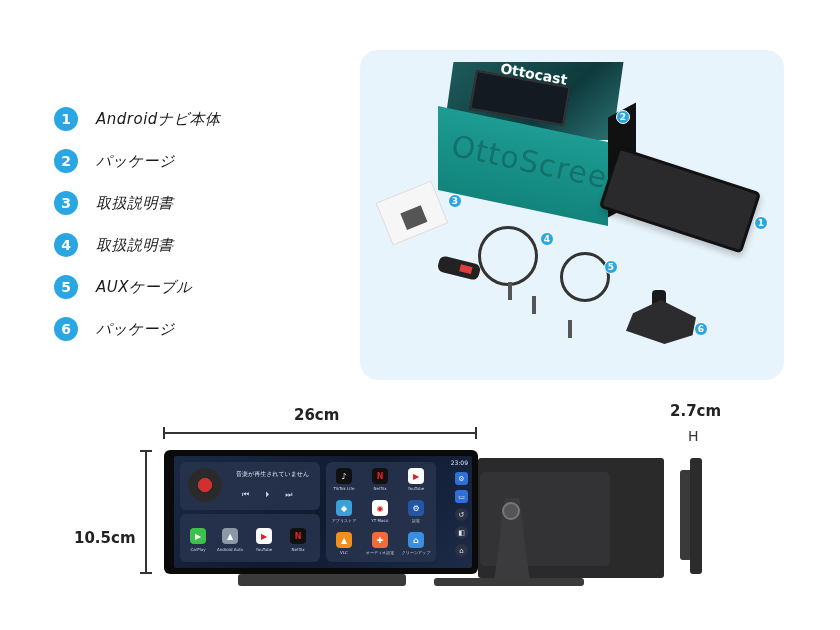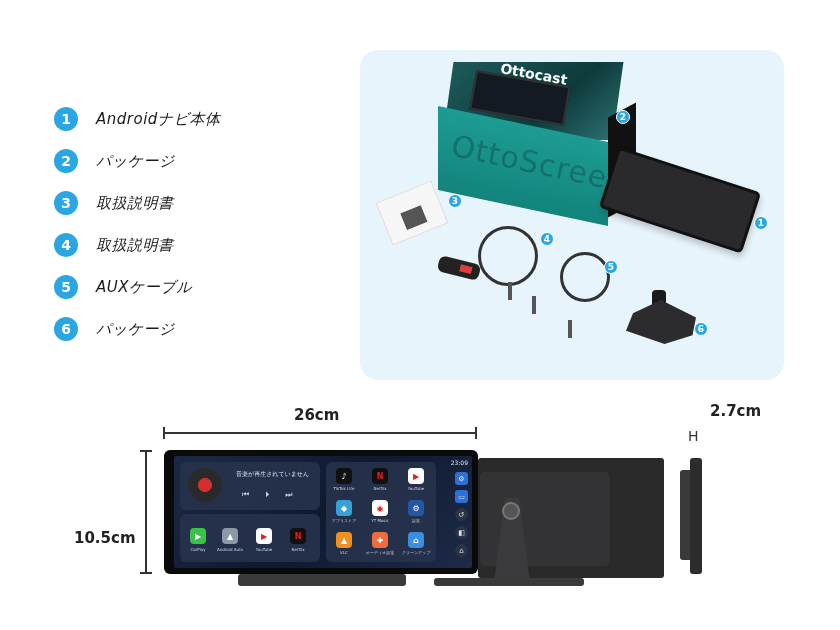--- a/index.html
+++ b/index.html
@@ -131,21 +131,21 @@
 
   <div class="stand-post"></div>
   <div class="stand"></div>
   <span class="small-badge" style="left:334px;top:272px;">6</span>
 </div>
 
 <div class="dim-label" style="left:294px;top:406px;">26cm</div>
 <div class="dim-h-line"></div>
 <div class="dim-label" style="left:74px;top:529px;">10.5cm</div>
 <div class="dim-v-line"></div>
-<div class="dim-label" style="left:710px;top:402px;">2.7cm</div>
+<div class="dim-label" style="left:670px;top:402px;">2.7cm</div>
 <div class="dim-depth">H</div>
 
 <div class="back-device"></div>
 <div class="back-panel"></div>
 <div class="back-stand"></div>
 <div class="back-knob"></div>
 <div class="back-foot"></div>
 
 <div class="side-back"></div>
 <div class="side-device"></div>

